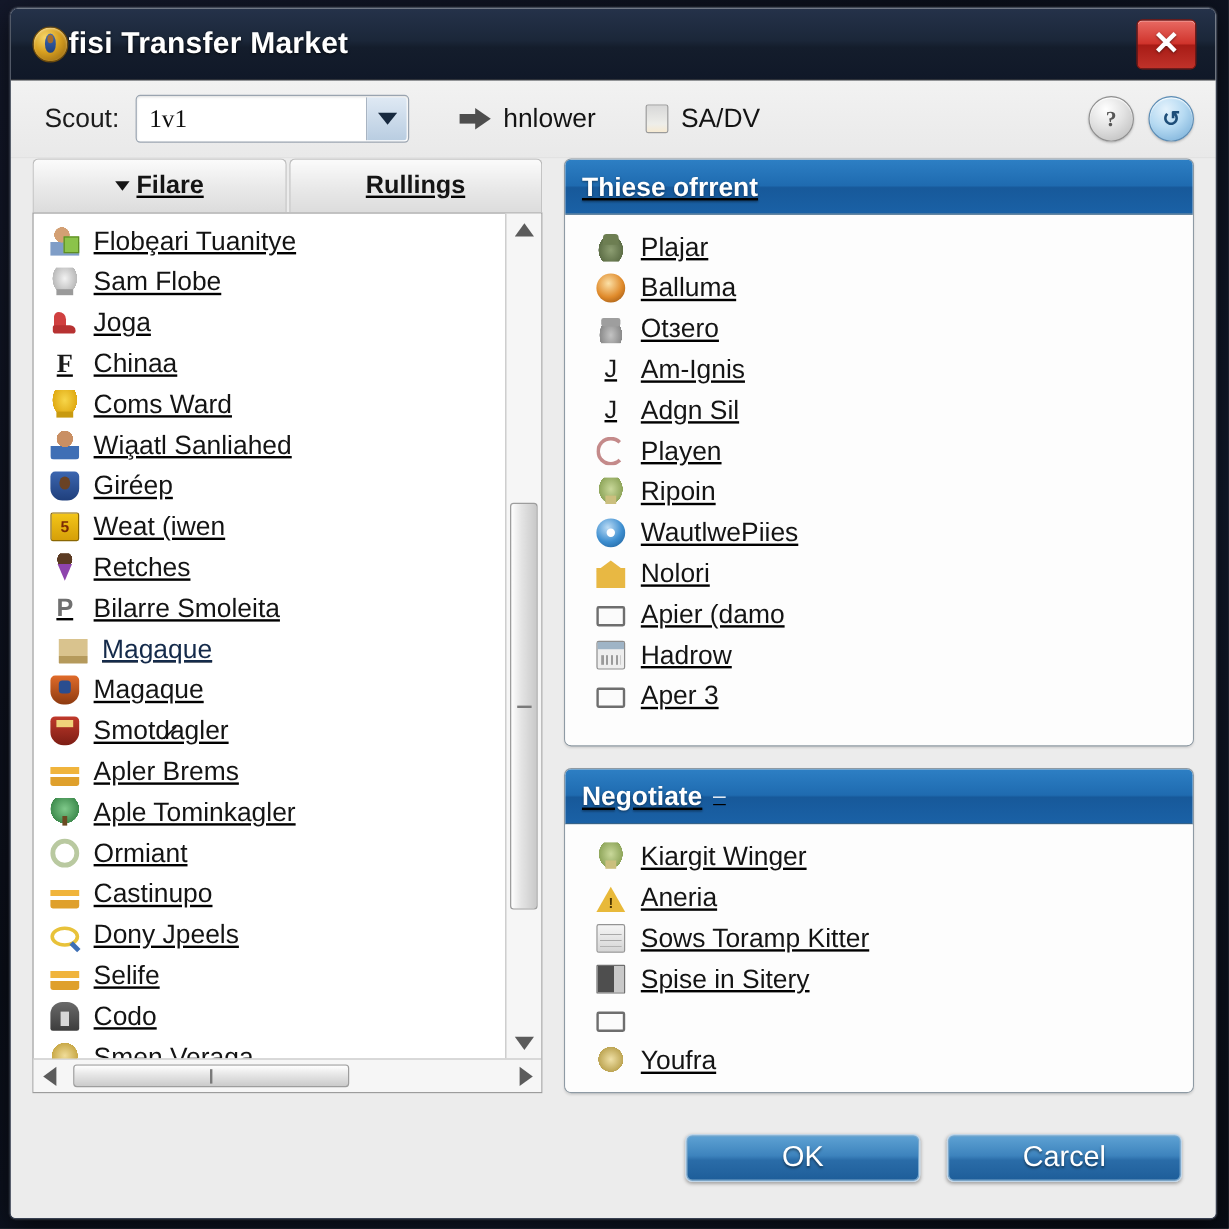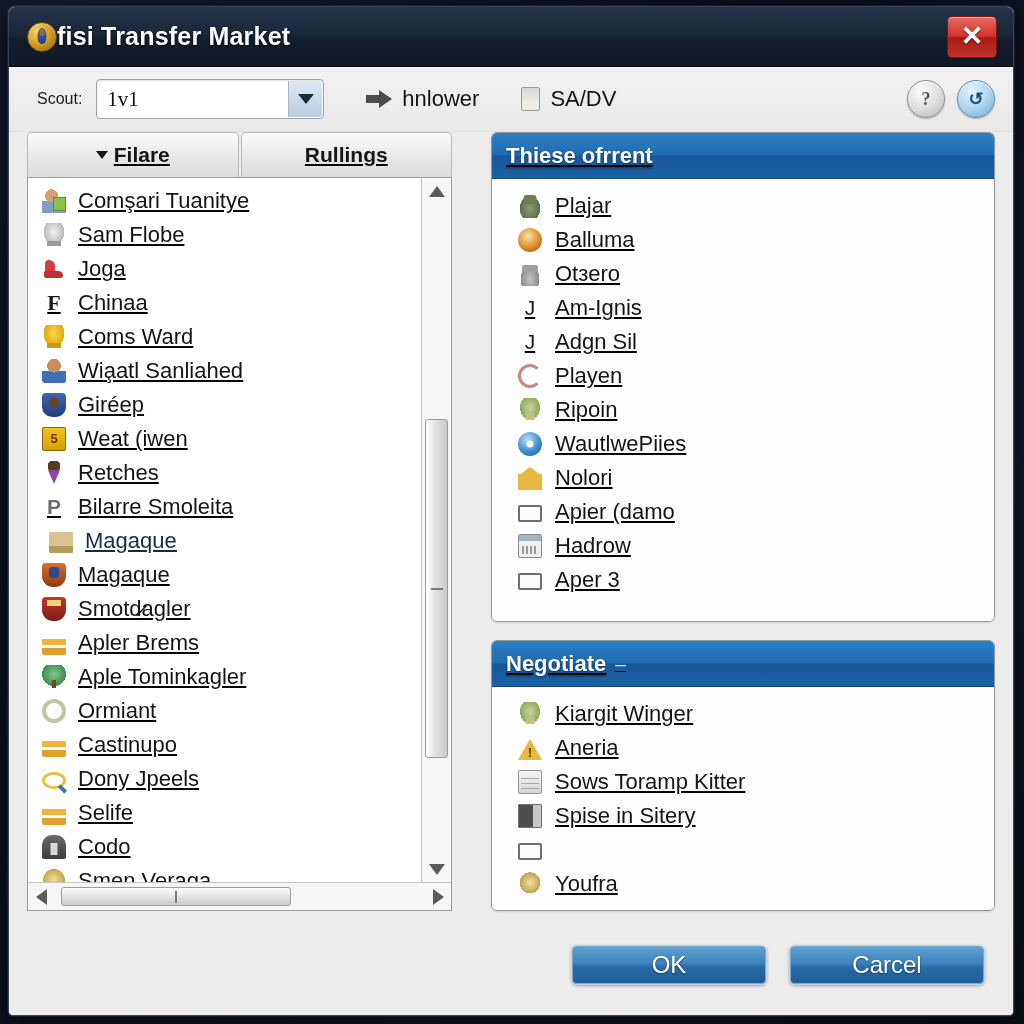--- a/index.html
+++ b/index.html
@@ -115,21 +115,21 @@
     flex: 0 0 65px;
     display: flex;
     align-items: center;
     padding: 0 18px 0 28px;
     background: linear-gradient(180deg, #f2f2f2 0%, #e9e9e9 100%);
     gap: 0;
     border-bottom: 1px solid #e0e0e0;
   }
 
   .scout-label {
-    font-size: 16px;
+    font-size: 22px;
     color: #1c1c1c;
     margin-right: 14px;
     white-space: nowrap;
   }
 
   .combo {
     width: 228px;
     height: 40px;
     background: #ffffff;
     border: 1px solid #9aa4b0;
@@ -602,21 +602,20 @@
   }
 
   
   .right-col {
     flex: 1 1 auto;
     display: flex;
     flex-direction: column;
     gap: 18px;
     min-height: 0;
     padding-bottom: 14px;
-    margin-left: 21px;
   }
 
   .panel {
     border: 1px solid #8e9aa4;
     border-radius: 6px;
     background: #fdfdfd;
     display: flex;
     flex-direction: column;
     overflow: hidden;
     min-height: 0;
@@ -748,21 +747,21 @@
         <div class="tab">
           <span>Rullings</span>
         </div>
       </div>
 
       <div class="listbox">
         <div class="list-row-wrap">
           <div class="list-items" id="left-items">
               <div class="litem">
                 <span class="ico person-green"></span>
-                <span class="ltxt">Comşari Tuanitye</span>
+                <span class="ltxt">Flobȩari Tuanitye</span>
               </div>
               <div class="litem">
                 <span class="ico trophy-silver"></span>
                 <span class="ltxt">Sam Flobe</span>
               </div>
               <div class="litem">
                 <span class="ico boot"></span>
                 <span class="ltxt">Joga</span>
               </div>
               <div class="litem">

